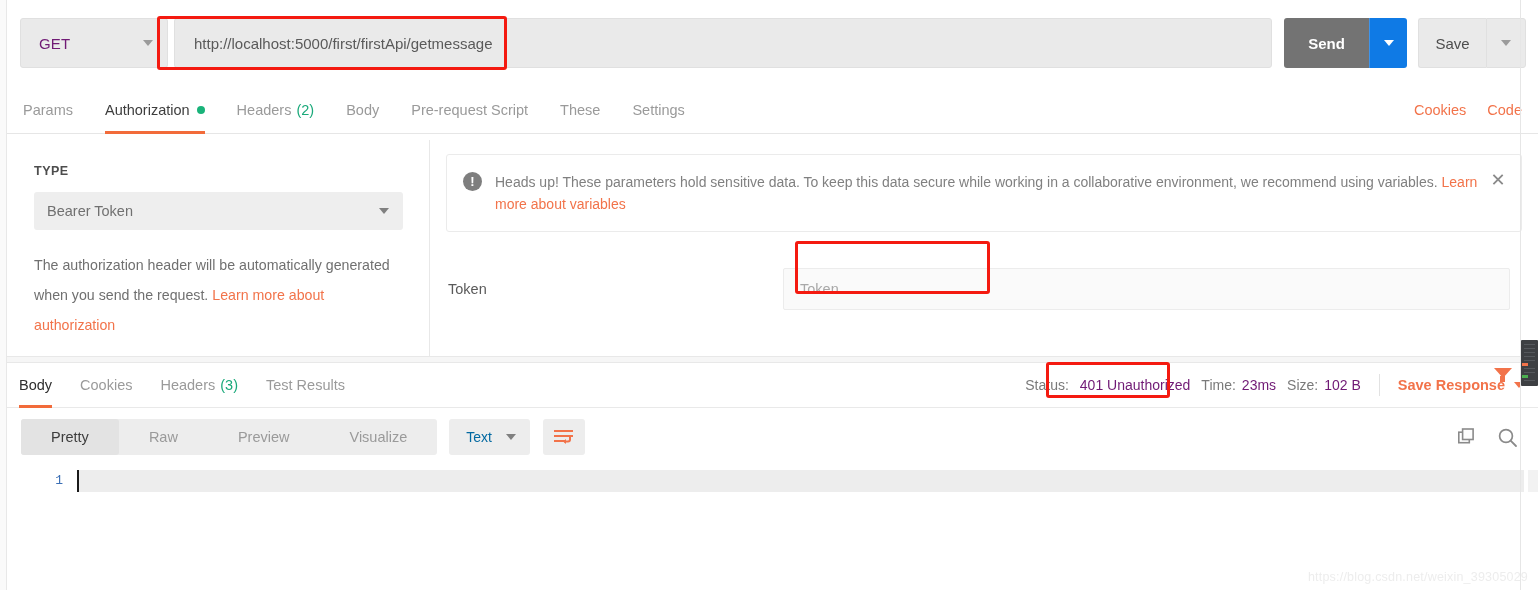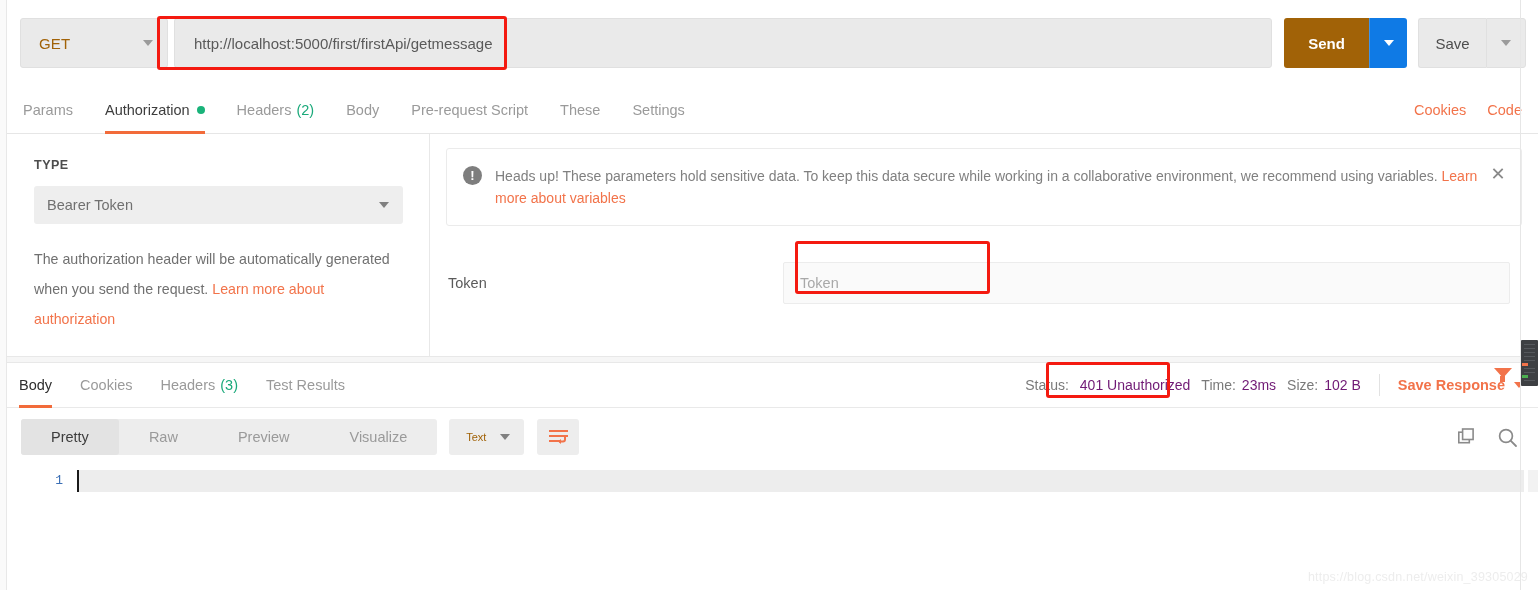--- a/index.html
+++ b/index.html
@@ -20,41 +20,41 @@
 
   
   .urlbar { position: absolute; left: 7px; top: 0; right: 0; height: 86px; background:#fff; }
   .urlbar-inner { position:absolute; left:13px; top:18px; right:12px; height:50px; display:flex; align-items:stretch; }
 
   .method-select {
     width: 148px; background:#eaeaea; border:1px solid #e0e0e0; border-radius:3px;
     display:flex; align-items:center; justify-content:space-between;
     padding: 0 14px 0 18px; cursor:pointer; position:relative;
   }
-  .method-label { font-size:15px; color:#a16207; letter-spacing:.2px; }
+  .method-label { font-size:15px; color:#701a75; letter-spacing:.2px; }
   .caret { width:0;height:0;border-left:5px solid transparent;border-right:5px solid transparent;border-top:6px solid #808080; }
   .caret.light { border-top-color:#9b9b9b; }
   .caret.white { border-top-color:#ffffff; }
 
   .url-wrap { position:relative; flex:1; margin-left:6px; }
   .url-field {
     position:absolute; inset:0; background:#eaeaea; border:1px solid #e0e0e0; border-radius:3px;
     display:flex; align-items:center; padding-left:19px;
   }
   .url-text { font-size:15px; color:#5a5a5a; }
 
   
   .annot { position:absolute; border:3px solid #f41a10; border-radius:3px; pointer-events:none; z-index:40; }
   #annot-url   { left:157px; top:16px; width:350px; height:54px; }
   #annot-token { left:795px; top:241px; width:195px; height:53px; }
   #annot-status{ left:1046px; top:362px; width:124px; height:36px; }
 
   .send-group { display:flex; margin-left:12px; }
   .send-btn {
-    width:85px; background:#a16207; border-radius:3px 0 0 3px;
+    width:85px; background:#737373; border-radius:3px 0 0 3px;
     display:flex;align-items:center;justify-content:center;cursor:pointer;
   }
   .send-btn span { color:#fff; font-size:15px; font-weight:bold; }
   .send-caret {
     width:38px; background:#0f7ae5; border-radius:0 3px 3px 0; border-left:1px solid #3f94ea;
     display:flex;align-items:center;justify-content:center;cursor:pointer;
   }
   .save-group { display:flex; margin-left:11px; }
   .save-btn {
     width:68px; background:#eaeaea; border:1px solid #e0e0e0; border-right:none; border-radius:3px 0 0 3px;
@@ -77,21 +77,21 @@
   .tab .underline {
     position:absolute; left:16px; right:16px; bottom:0; height:3px; background:#f26b3a; display:none;
   }
   .tab.active .underline { display:block; }
   .dot-green { width:8px;height:8px;border-radius:50%;background:#19b37a; margin-left:7px; }
   .count-green { font-size:14.5px; color:#1aa97a; margin-left:5px; }
   .tabs-right { margin-left:auto; display:flex; align-items:center; padding-right:16px; gap:21px; }
   .link-orange { font-size:14.5px; color:#f2734a; cursor:pointer; }
 
   
-  .auth-area { position:absolute; left:7px; top:134px; right:0; height:222px; display:flex; }
+  .auth-area { position:absolute; left:7px; top:140px; right:0; height:222px; display:flex; }
   .auth-left { width:423px; border-right:1px solid #e8e8e8; padding:24px 26px 0 27px; }
   .type-label { font-size:12.5px; font-weight:bold; color:#4d4d4d; letter-spacing:.5px; }
   .type-select {
     margin-top:14px; height:38px; background:#eeeeee; border-radius:3px;
     display:flex;align-items:center;justify-content:space-between; padding:0 14px 0 13px; cursor:pointer;gap:43px;
   }
   .type-select span { font-size:14.5px; color:#707070; }
   .auth-desc { margin-top:20px; font-size:14.2px; line-height:30px; color:#707070; }
   .auth-desc a { color:#f2734a; text-decoration:none; cursor:pointer; }
 
@@ -133,21 +133,21 @@
   .st-divider { width:1px; height:22px; background:#e2e2e2; margin-left:18px; }
   .save-resp { font-size:14.5px; color:#f2734a; font-weight:bold; margin-left:18px; cursor:pointer; display:flex; align-items:center; gap:9px; }
   .caret-orange { width:0;height:0;border-left:5px solid transparent;border-right:5px solid transparent;border-top:6px solid #f2734a; }
 
   
   .view-toolbar { position:absolute; left:7px; top:408px; right:0; height:58px; display:flex; align-items:center; padding:0 14px 0 14px; }
   .seg { display:flex; background:#ededed; border-radius:3px; height:36px; align-items:center; }
   .seg-item { padding:0 30px; height:36px; display:flex; align-items:center; font-size:14.5px; color:#9a9a9a; cursor:pointer; border-radius:3px; }
   .seg-item.active { color:#3d3d3d; background:#e3e3e3; }
   .fmt-select { margin-left:12px; height:36px; background:#ededed; border-radius:3px; display:flex; align-items:center; gap:14px; padding:0 14px 0 17px; cursor:pointer; }
-  .fmt-select span { font-size:11px; color:#a16207; }
+  .fmt-select span { font-size:14px; color:#0369a1; }
   .wrap-btn { margin-left:13px; width:42px; height:36px; background:#ededed; border-radius:3px; display:flex; align-items:center; justify-content:center; cursor:pointer; }
   .tb-right { margin-left:auto; display:flex; align-items:center; gap:20px; padding-right:6px; }
 
   
   .editor { position:absolute; left:7px; top:466px; right:0; bottom:0; background:#fff; }
   .ed-line { position:absolute; left:0; top:4px; right:14px; height:22px; display:flex; align-items:stretch; }
   .ln-gut { width:70px; text-align:right; padding-right:14px; font-family:"Liberation Mono", monospace; font-size:13px; color:#3b6fb5; line-height:22px; }
   .ln-content { flex:1; background:#ededed; position:relative; }
   .caret-bar { position:absolute; left:0; top:0; width:2px; height:22px; background:#1a1a1a; }
   .ed-scroll { position:absolute; right:0; top:4px; width:10px; height:22px; background:#f2f2f2; }

